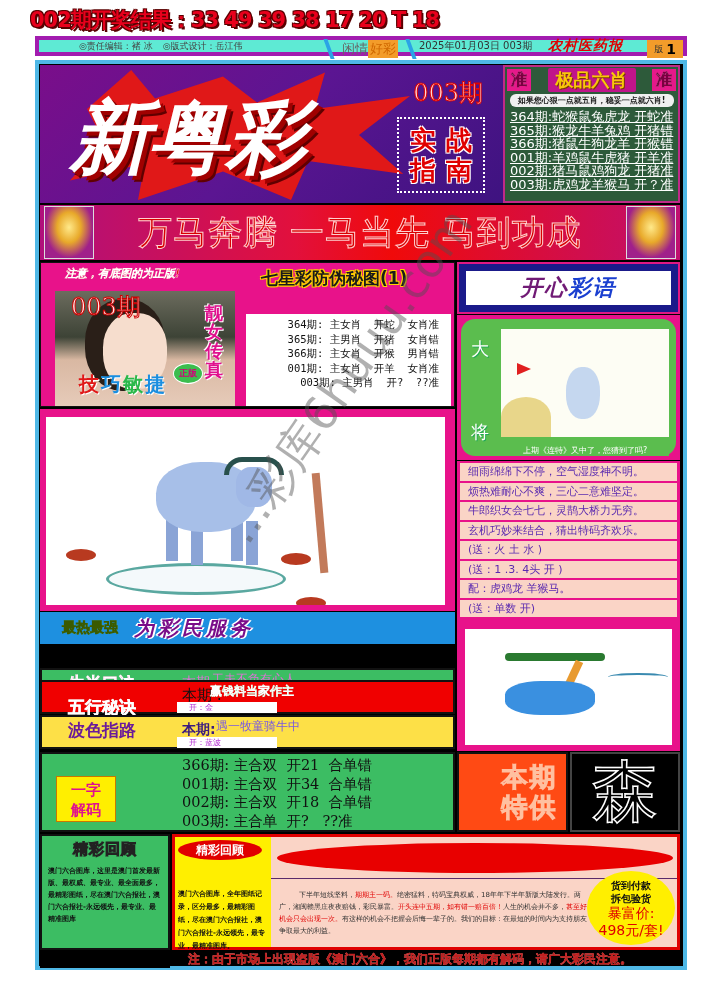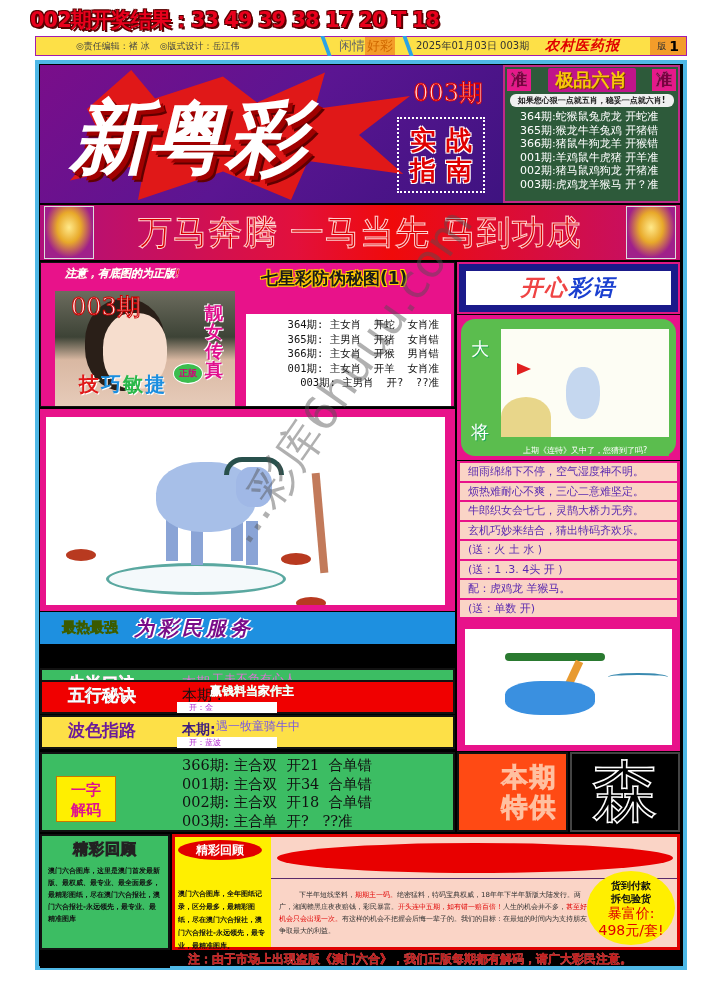--- a/index.html
+++ b/index.html
@@ -13,21 +13,21 @@
     left: 30px; top: 6px; height: 30px;
     font-family: "DejaVu Sans", sans-serif; font-weight: bold; font-size: 21px;
     color: #e8001c; letter-spacing: -1px;
     text-shadow: 2px 2px 0 #5a0000, -1px -1px 0 #5a0000, 1px -1px 0 #5a0000, -1px 1px 0 #5a0000;
     white-space: nowrap;
   }
 
   
   .header-strip {
     left: 35px; top: 36px; width: 652px; height: 20px;
-    border: 1px solid #a21caf; background: #fde047; display: flex; align-items: center;
+    border: 4px solid #a21caf; background: #5eead4; display: flex; align-items: center;
     font-size: 10px; color: #333;
   }
   .header-strip .editor { margin-left: 40px; font-size: 9px; color: #444; }
   .header-strip .designer { margin-left: 10px; font-size: 9px; color: #444; }
   .header-leisure {
     position: absolute; left: 290px; top: -1px; height: 20px; width: 82px;
     display: flex; align-items: center; justify-content: center;
     font-family: "DejaVu Serif", serif; font-size: 13px;
   }
   .header-leisure .sl { position: absolute; top: 0; width: 4px; height: 20px; background: #2ba3e6; transform: skewX(20deg); }
@@ -50,21 +50,21 @@
   .masthead .issue { position: absolute; right: 20px; top: 12px; font-family: "DejaVu Serif", serif; font-size: 24px; color: #ffd6d6; -webkit-text-stroke: 1px #d00; }
   .masthead .guide { position: absolute; right: 18px; top: 52px; width: 88px; height: 76px; border: 2px dotted #fff; display: flex; flex-wrap: wrap; align-content: center; justify-content: center; }
   .masthead .guide span { font-weight: bold; font-size: 26px; line-height: 30px; color: #e00000; text-shadow: 1px 1px 0 #fff, -1px -1px 0 #fff, 1px -1px 0 #fff, -1px 1px 0 #fff; width: 36px; text-align: center; }
 
   
   .six-panel { left: 503px; top: 65px; width: 177px; height: 138px; background: #2d5a3a; border: 2px solid #c02a88; }
   .six-panel .head { height: 26px; display: flex; align-items: center; justify-content: space-between; padding: 0 2px; }
   .six-panel .zhun { width: 24px; height: 22px; background: #e6198a; color: #fff; font-weight: bold; font-size: 16px; display: flex; align-items: center; justify-content: center; -webkit-text-stroke: 0.5px #7a0040; }
   .six-panel .ptitle { font-weight: bold; font-size: 18px; color: #f9c60a; text-shadow: 1px 1px 0 #7a3c00; background: #c0148a; padding: 0 8px; border-radius: 2px; }
   .six-panel .sub { margin: 1px auto 3px; width: 164px; font-size: 8px; color: #1a1a1a; background: #f0f0f0; border-radius: 6px; text-align: center; font-weight: bold; padding: 1px 0; }
-  .six-panel .row { font-family: "DejaVu Sans", sans-serif; font-size: 11px; line-height: 13.5px; color: #fff; padding-left: 15px; white-space: nowrap; }
+  .six-panel .row { font-family: "DejaVu Sans", sans-serif; font-size: 13px; line-height: 13.5px; color: #fff; padding-left: 5px; white-space: nowrap; text-decoration: underline; }
 
   
   .motto { left: 40px; top: 205px; width: 640px; height: 55px; background: linear-gradient(90deg, #b0107c 0%, #e2103c 40%, #f00a0a 55%, #c01070 100%); display: flex; align-items: center; }
   .motto .buddha { width: 50px; height: 53px; margin: 0 4px; border: 1px solid #ddd; background: radial-gradient(ellipse at 50% 40%, #ffe98a 0%, #e8a92a 35%, #a0208a 70%); }
   .motto .text { flex: 1; font-family: "DejaVu Serif", serif; font-size: 34px; color: #d80000; letter-spacing: 1px; text-align: center; -webkit-text-stroke: 1px #ffd0d0; white-space: nowrap; }
 
   
   .seven { left: 40px; top: 262px; width: 415px; height: 145px; background: #e8128a; border: 1px solid #111; }
   .seven .notice { position: absolute; left: 24px; top: 3px; font-size: 11px; font-style: italic; font-weight: bold; color: #e01818; -webkit-text-stroke: 0.3px #fff; }
   .seven .photo { position: absolute; left: 14px; top: 28px; width: 180px; height: 115px; background: linear-gradient(180deg, #6c6c5e 0%, #3d4336 40%, #d9b8a2 60%, #e6cbb9 100%); overflow: hidden; }
@@ -76,21 +76,21 @@
   .seven .photo .skill .b { color: #1a8ee0; text-shadow: 1px 1px 0 #fff; }
   .seven .photo .skill .c { color: #2ab84a; text-shadow: 1px 1px 0 #fff; }
   .seven .photo .official { position: absolute; left: 118px; top: 72px; background: #3cbd4e; color: #d0007a; font-size: 9px; font-weight: bold; padding: 3px 5px; border-radius: 50%; border: 1px solid #fff; }
   .seven .stitle { position: absolute; left: 220px; top: 4px; font-weight: bold; font-size: 17px; color: #1a1a1a; text-shadow: 1px 1px 0 #ffd000, -1px -1px 0 #ffd000, 1px -1px 0 #ffd000, -1px 1px 0 #ffd000; }
   .seven .table { position: absolute; left: 205px; top: 51px; width: 205px; height: 92px; background: #fff; padding: 3px 0 0 4px; }
   .seven .table .row { font-family: "DejaVu Sans Mono", monospace; font-size: 10.5px; line-height: 14.5px; color: #111; white-space: pre; text-align: right; padding-right: 12px; }
 
   
   .happy-head { left: 457px; top: 262px; width: 223px; height: 52px; background: #1a1a8a; border: 2px solid #e01884; padding: 5px; }
   .happy-head .inner { width: 100%; height: 100%; background: #fff; border: 2px solid #1a1a8a; display: flex; align-items: center; justify-content: center; font-weight: bold; font-size: 22px; font-style: italic; letter-spacing: 2px; }
-  .happy-head .r { color: #ef4444; }
+  .happy-head .r { color: #701a75; }
   .happy-head .b { color: #1a3fd0; }
   .riddle-card { left: 457px; top: 315px; width: 223px; height: 145px; background: #e8128a; padding: 4px; }
   .riddle-card .card { width: 100%; height: 100%; border-radius: 14px; background: #5bbd4e; position: relative; }
   .riddle-card .c1 { position: absolute; left: 10px; top: 18px; font-size: 18px; color: #fff; font-family: "DejaVu Serif", serif; text-shadow: 1px 1px 0 #2a5; }
   .riddle-card .c2 { position: absolute; left: 10px; bottom: 12px; font-size: 18px; color: #fff; font-family: "DejaVu Serif", serif; text-shadow: 1px 1px 0 #2a5; }
   .riddle-card .pic { position: absolute; left: 40px; top: 10px; width: 168px; height: 108px; background: #fdfdf4; overflow: hidden; }
   .riddle-card .pic .sand { position: absolute; left: 0; bottom: 0; width: 50px; height: 40px; background: #e8d68a; border-radius: 50% 50% 0 0; }
   .riddle-card .pic .flag { position: absolute; left: 16px; top: 34px; width: 0; height: 0; border-left: 14px solid #e02020; border-top: 6px solid transparent; border-bottom: 6px solid transparent; }
   .riddle-card .pic .monkey { position: absolute; left: 65px; top: 38px; width: 34px; height: 52px; background: #c5d7ef; border-radius: 45%; }
   .riddle-card .caption { position: absolute; left: 40px; bottom: 0; width: 168px; text-align: center; font-size: 8px; color: #fff; background: #5bbd4e; }
@@ -122,21 +122,21 @@
   .svc-row .text { position: absolute; top: 1px; font-size: 12px; }
   .svc-row .open { position: absolute; left: 135px; top: 20px; height: 11px; background: #fff; font-size: 8px; color: #b020d0; padding-left: 12px; line-height: 11px; }
 
   .svc-1 { top: 668px; background: #3cbd63; }
   .svc-1 .lbl { color: #e0128a; -webkit-text-stroke: 0.5px #fff; }
   .svc-1 .period { left: 124px; color: #e070d8; }
   .svc-1 .text { left: 170px; color: #e070d8; }
   .svc-1 .open { width: 157px; }
 
   .svc-2 { top: 680px; background: #f00000; }
-  .svc-2 .lbl { color: #0f172a; -webkit-text-stroke: 0.5px #fff; }
+  .svc-2 .lbl { color: #e5e5e5; margin-top: 12px; -webkit-text-stroke: 0.5px #fff; }
   .svc-2 .period { left: 124px; color: #111; font-size: 15px; }
   .svc-2 .text { left: 168px; color: #3cbd63; font-weight: bold; -webkit-text-stroke: 0.3px #fff; }
   .svc-2 .open { width: 100px; }
 
   .svc-3 { top: 715px; background: #fde047; }
   .svc-3 .lbl { color: #6a1a9a; }
   .svc-3 .period { left: 124px; color: #3a1a80; font-weight: bold; }
   .svc-3 .text { left: 174px; color: #7a5ae0; }
   .svc-3 .open { width: 100px; }
 

